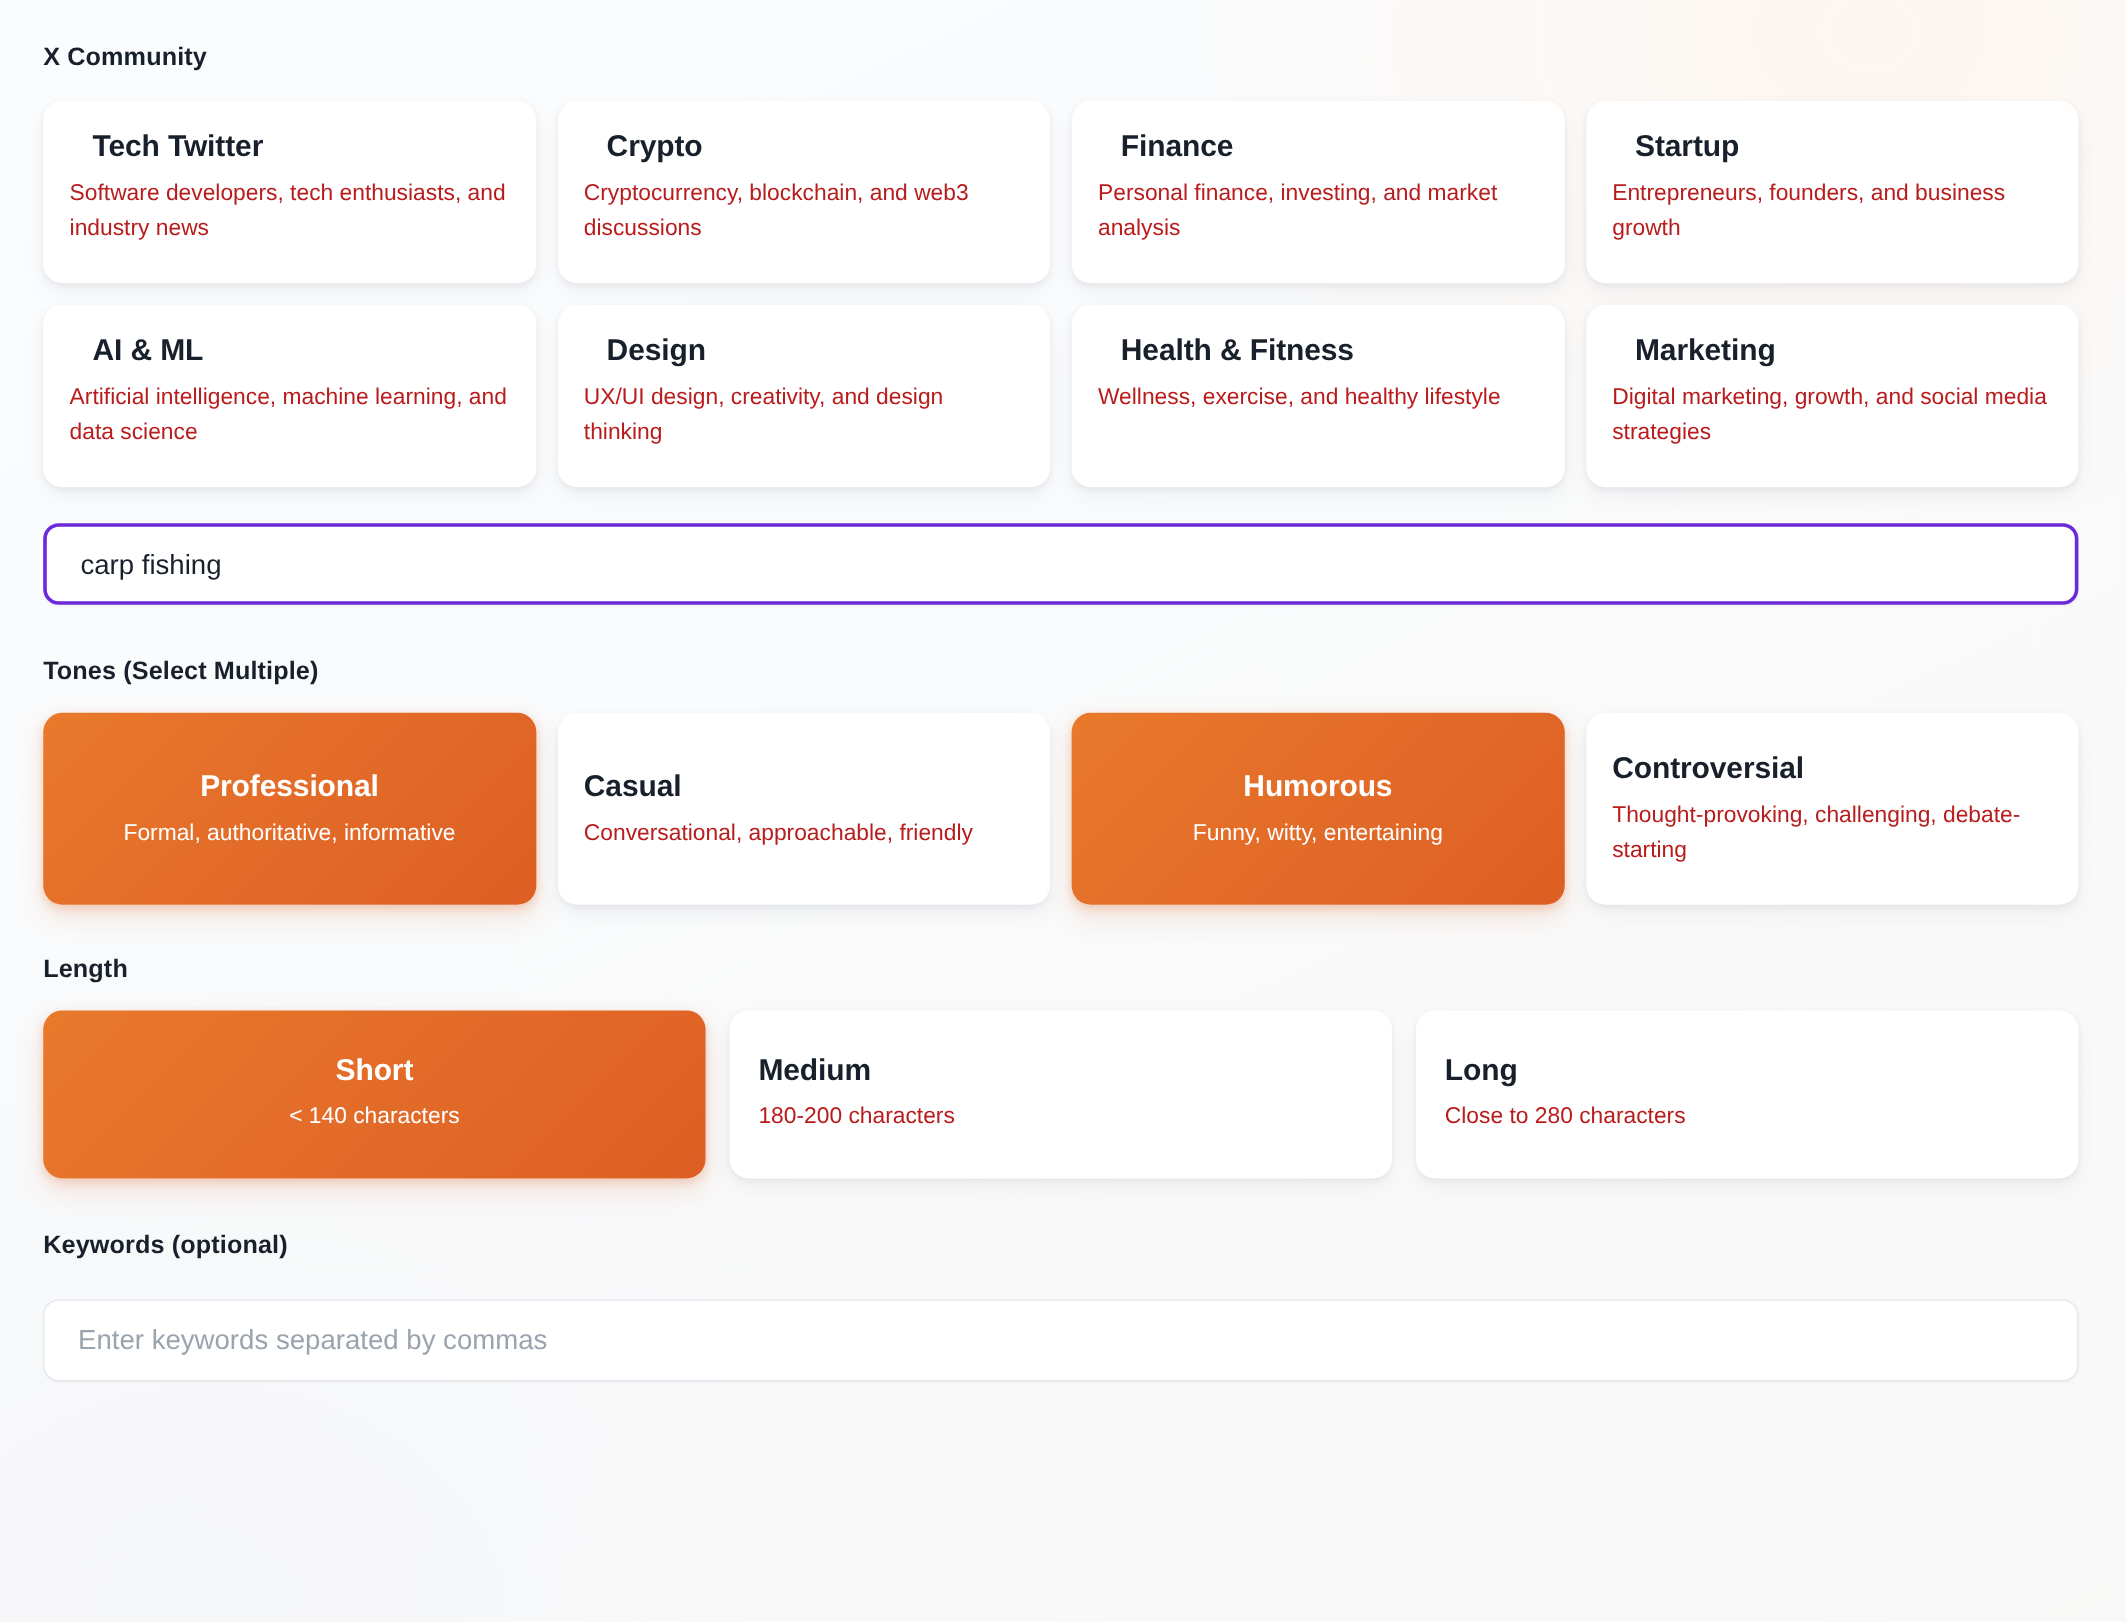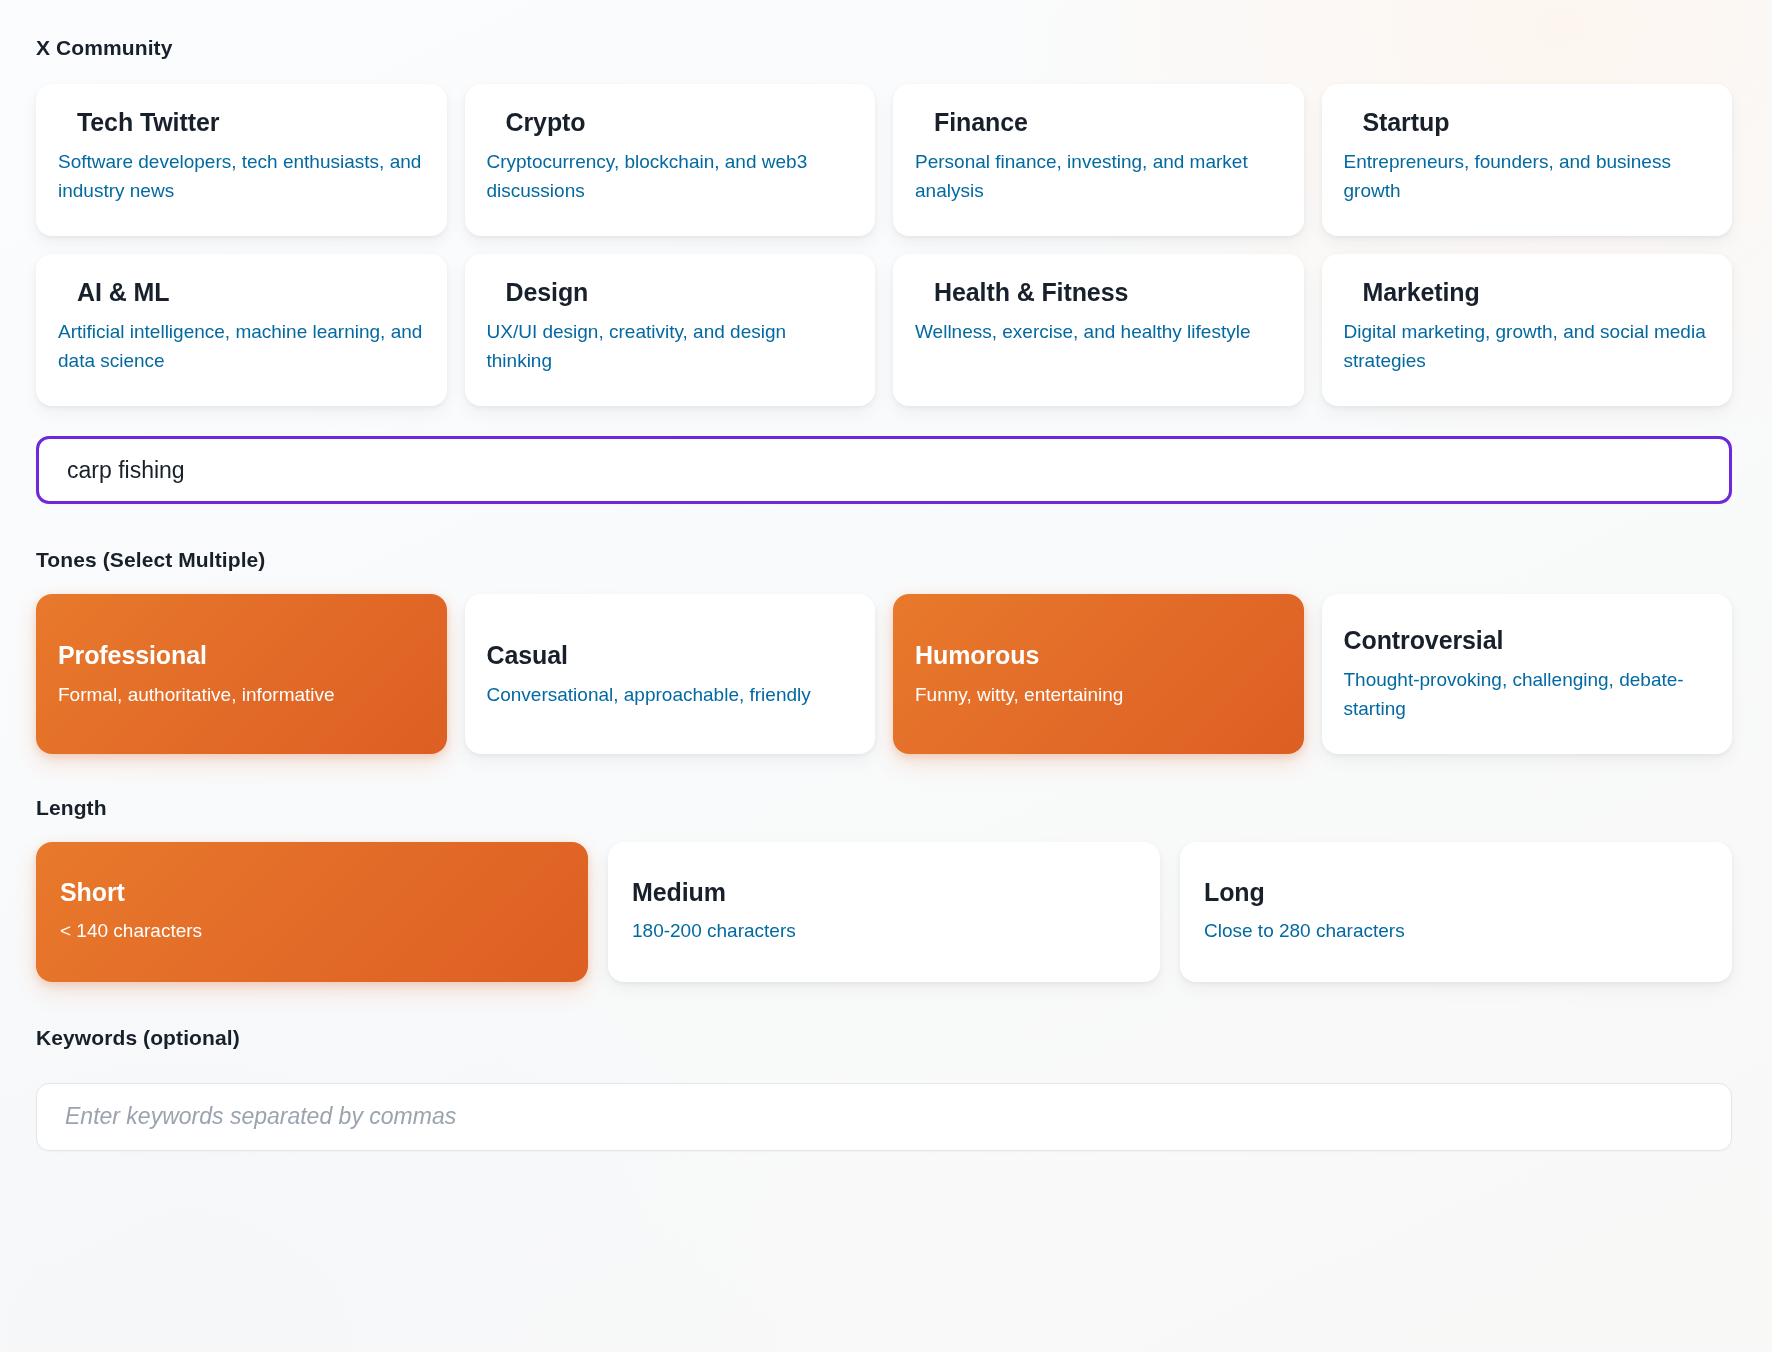--- a/index.html
+++ b/index.html
@@ -52,21 +52,21 @@
     font-size: 25px;
     font-weight: 700;
     color: #18202c;
     line-height: 1.12;
     margin-bottom: 13px;
     letter-spacing: -0.1px;
   }
   .card-desc {
     font-size: 19px;
     line-height: 1.52;
-    color: #0369a1;
+    color: #b91c1c;
     font-weight: 400;
   }
 
   
   .community-grid {
     display: grid;
     grid-template-columns: repeat(4, 1fr);
     gap: 18px 18px;
     margin-bottom: 30px;
   }
@@ -103,20 +103,21 @@
     display: flex;
     flex-direction: column;
     justify-content: center;
   }
   .tone-card .card-title { font-size: 25px; margin-bottom: 12px; }
   .tone-card .card-desc  { font-size: 19px; }
 
   .card.selected {
     background: linear-gradient(135deg, #e8792b 0%, #e26a28 55%, #dd5f23 100%);
     box-shadow: 0 3px 8px rgba(221,99,36,0.22), 0 10px 22px rgba(221,99,36,0.15);
+    text-align: center;
   }
   .card.selected .card-title { color: #ffffff; }
   .card.selected .card-desc  { color: #ffffff; }
 
   
   .length-grid {
     display: grid;
     grid-template-columns: repeat(3, 1fr);
     gap: 20px;
     margin-bottom: 44px;
@@ -138,21 +139,20 @@
     height: 68px;
     border: 1px solid #e2e6ec;
     border-radius: 13px;
     background: #ffffff;
     font-family: "Liberation Sans", sans-serif;
     font-size: 23px;
     color: #18202c;
     padding: 0 28px;
     outline: none;
     box-shadow: 0 1px 2px rgba(17,24,39,0.03);
-    font-style: italic;
   }
   .keywords-input::placeholder { color: #9aa3ae; }
 </style>
 </head>
 <body>
 
 <div class="page">
 
   <div class="section-label" id="community-label">X Community</div>
 

